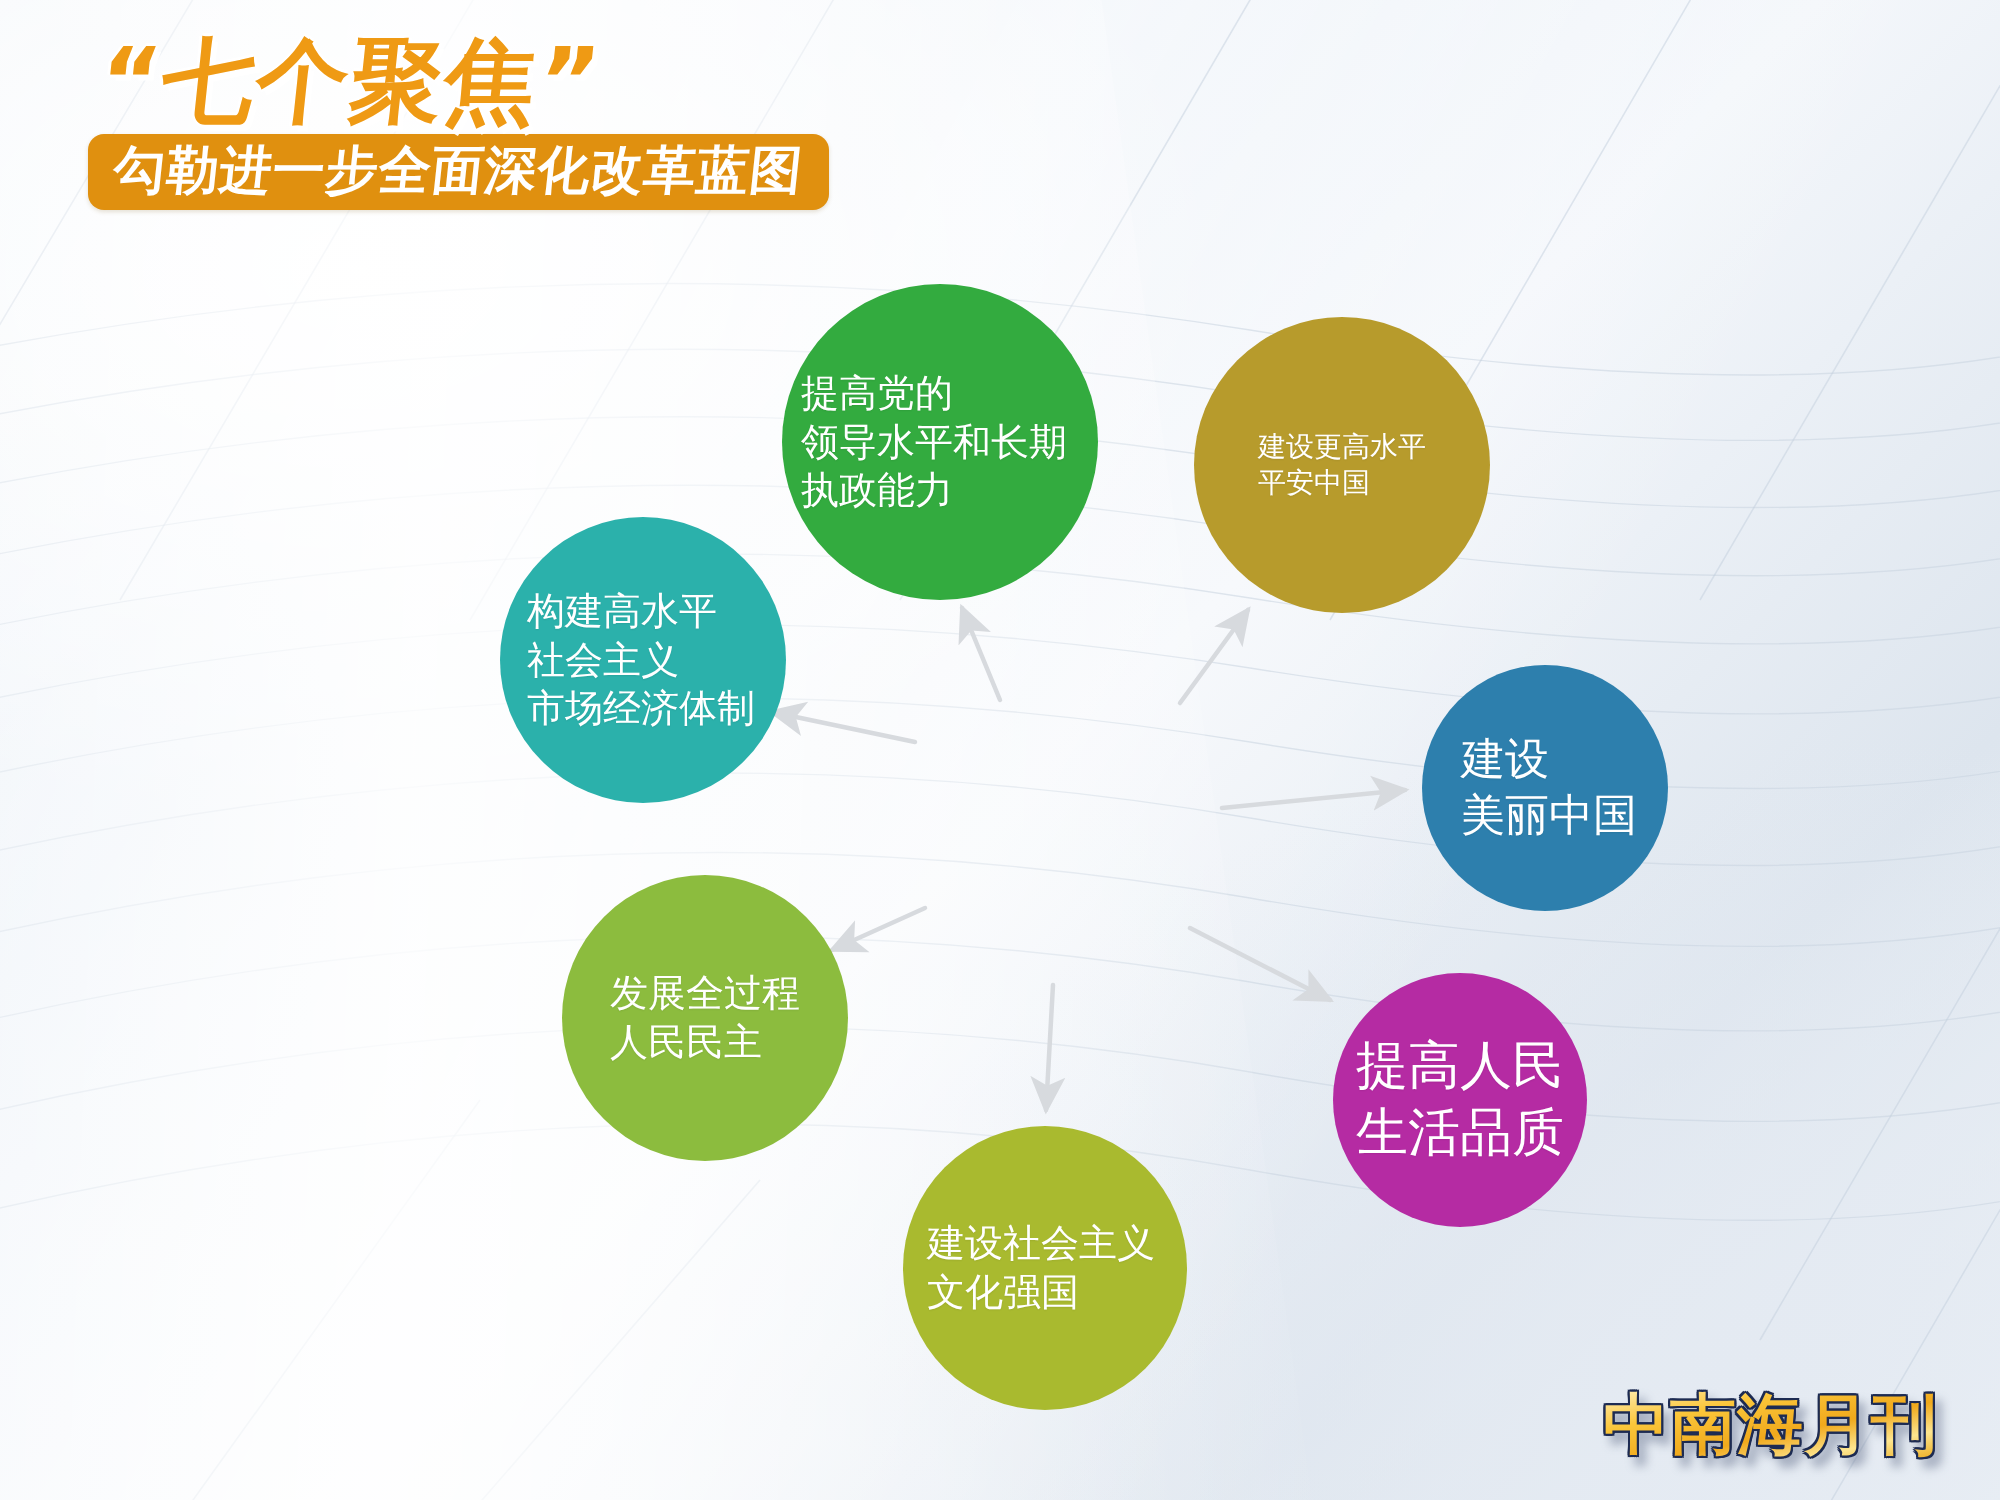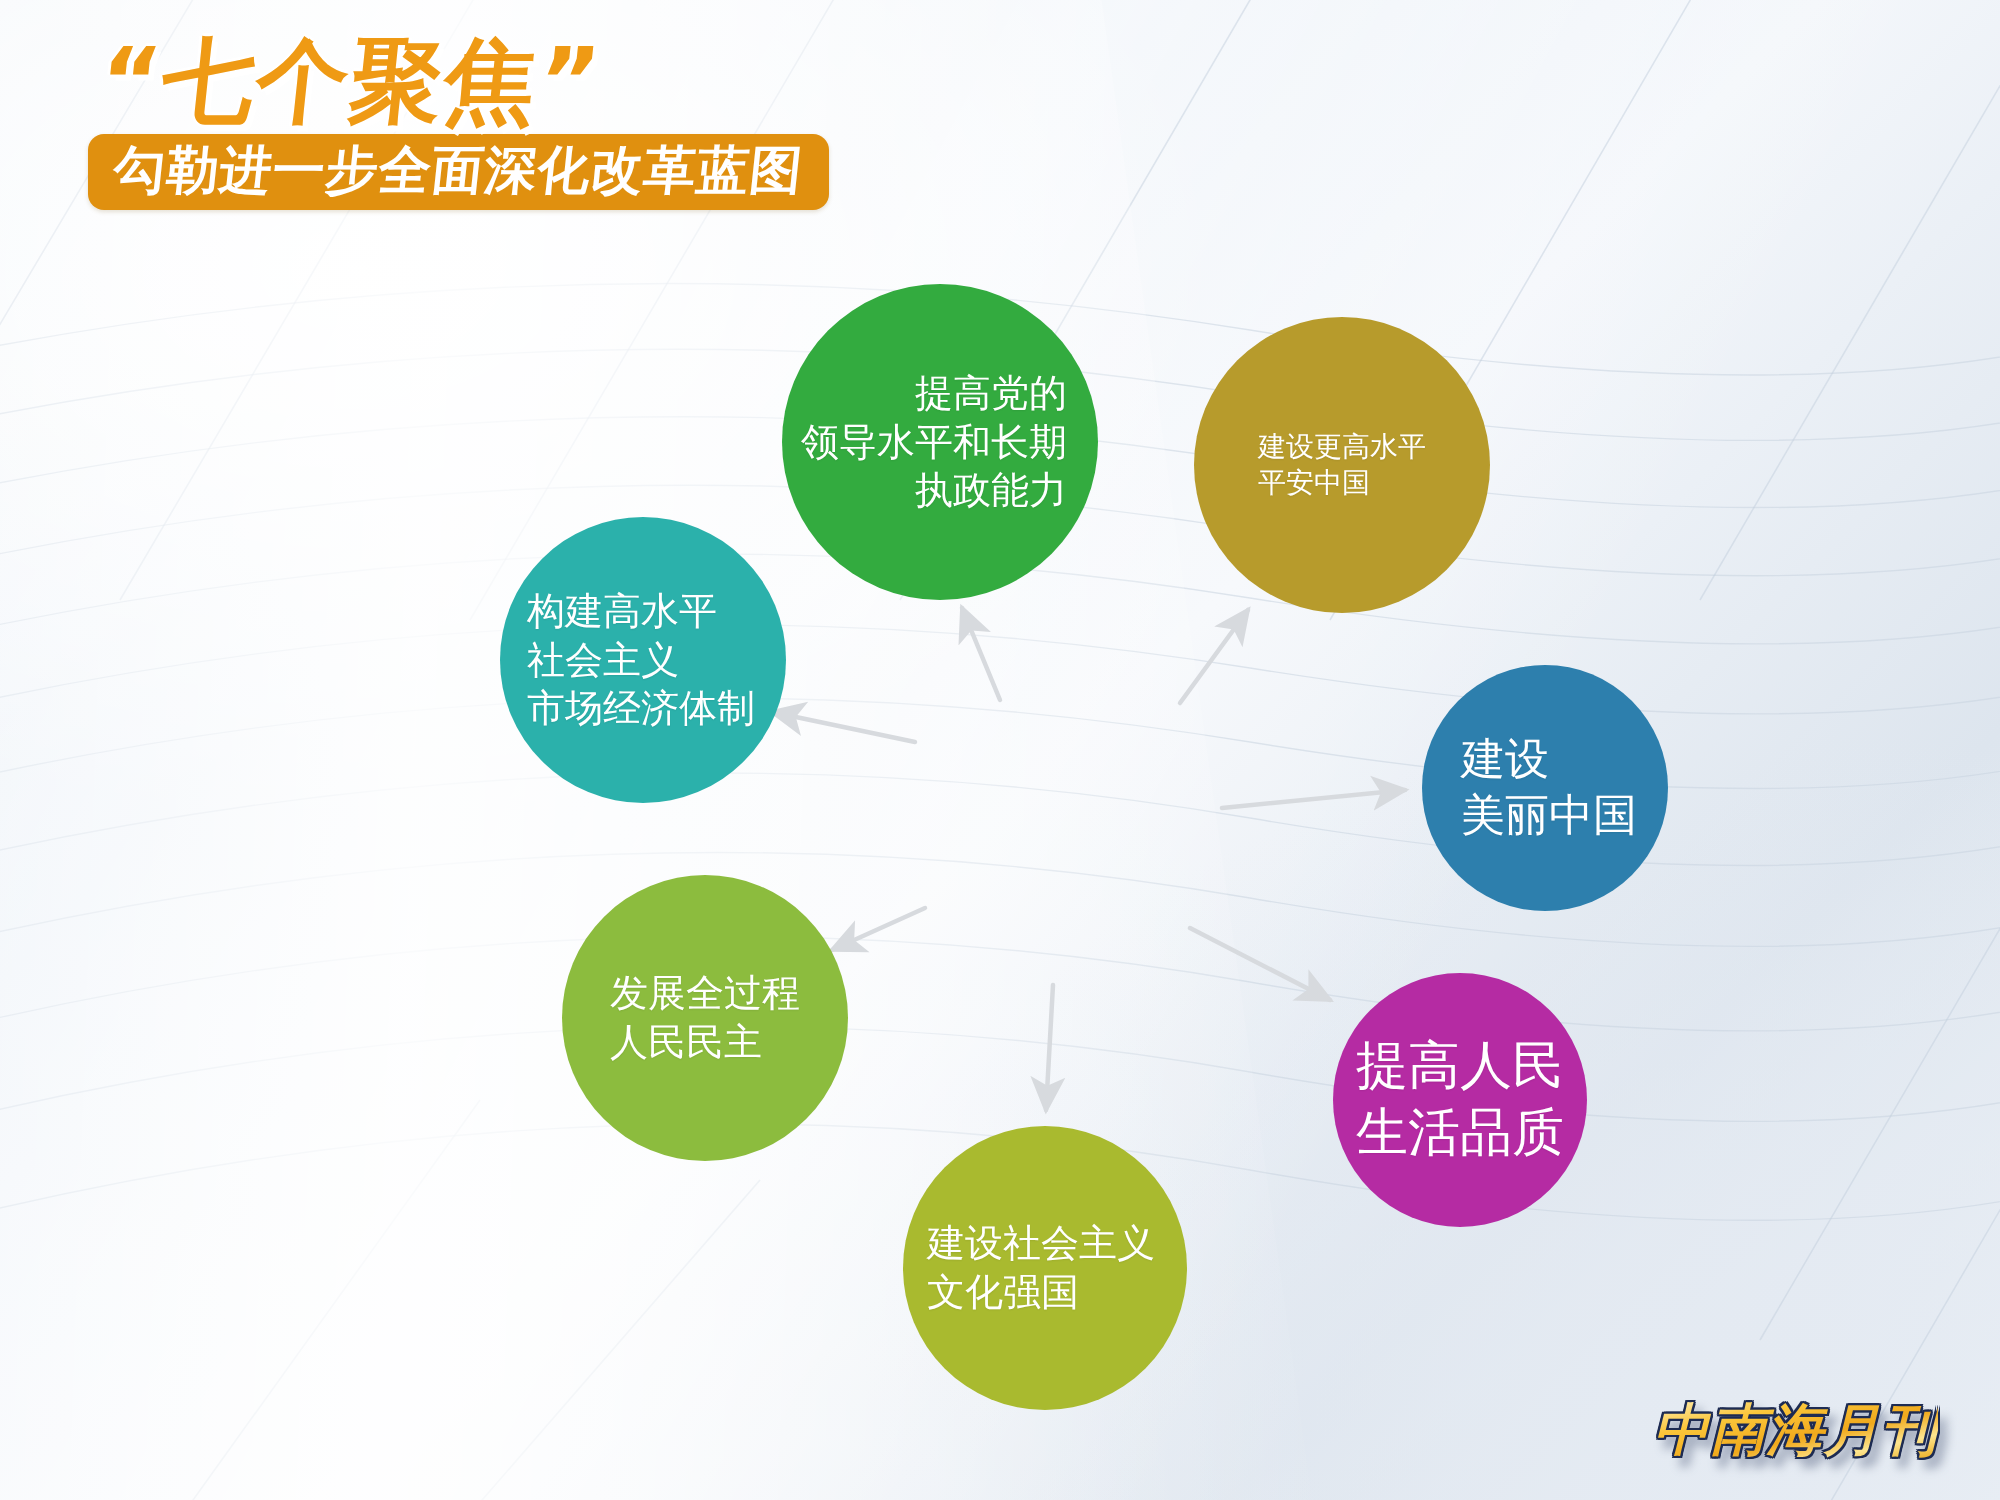--- a/index.html
+++ b/index.html
@@ -131,24 +131,23 @@
   
   .logo {
     position: absolute;
     right: 62px;
     bottom: 42px;
     z-index: 50;
   }
   .logo-text {
     font-family: "DejaVu Sans", "Liberation Sans", sans-serif;
     font-weight: bold;
-    font-size: 56px;
+    font-size: 66px;
     line-height: 1;
     letter-spacing: 1px;
-    font-style: italic;
     color: #f6c336;
     background: linear-gradient(168deg, #fff3c4 0%, #fbc63a 30%, #f0a91c 58%, #fde58f 78%, #e9a410 100%);
     -webkit-background-clip: text;
     background-clip: text;
     -webkit-text-fill-color: transparent;
     text-shadow: none;
     filter:
       drop-shadow(2px 0 0 #1d2b52)
       drop-shadow(-2px 0 0 #1d2b52)
       drop-shadow(0 2px 0 #1d2b52)
@@ -211,21 +210,21 @@
         <line x1="1222" y1="808" x2="1405" y2="790"></line>
         <line x1="1190" y1="928" x2="1330" y2="1000"></line>
         <line x1="1053" y1="985" x2="1046" y2="1110"></line>
         <line x1="925" y1="908" x2="832" y2="950"></line>
         <line x1="915" y1="742" x2="772" y2="712"></line>
       </g>
   </svg>
 
   <div id="node-layer">
       <div class="node" style="left: 782px; top: 284px; width: 316px; height: 316px; background: rgb(51, 171, 63);">
-        <span class="node-label" style="font-size: 38px; transform: translate(-6px, 0px); text-align: right;">提高党的
+        <span class="node-label" style="font-size: 38px; transform: translate(-6px, 0px);">提高党的
 领导水平和长期
 执政能力</span>
       </div>
       <div class="node" style="left: 1194px; top: 317px; width: 296px; height: 296px; background: rgb(183, 155, 44);">
         <span class="node-label" style="font-size: 28px; transform: translate(0px, 0px);">建设更高水平
 平安中国</span>
       </div>
       <div class="node" style="left: 1422px; top: 665px; width: 246px; height: 246px; background: rgb(45, 127, 173);">
         <span class="node-label" style="font-size: 44px; transform: translate(4px, 0px);">建设
 美丽中国</span>

